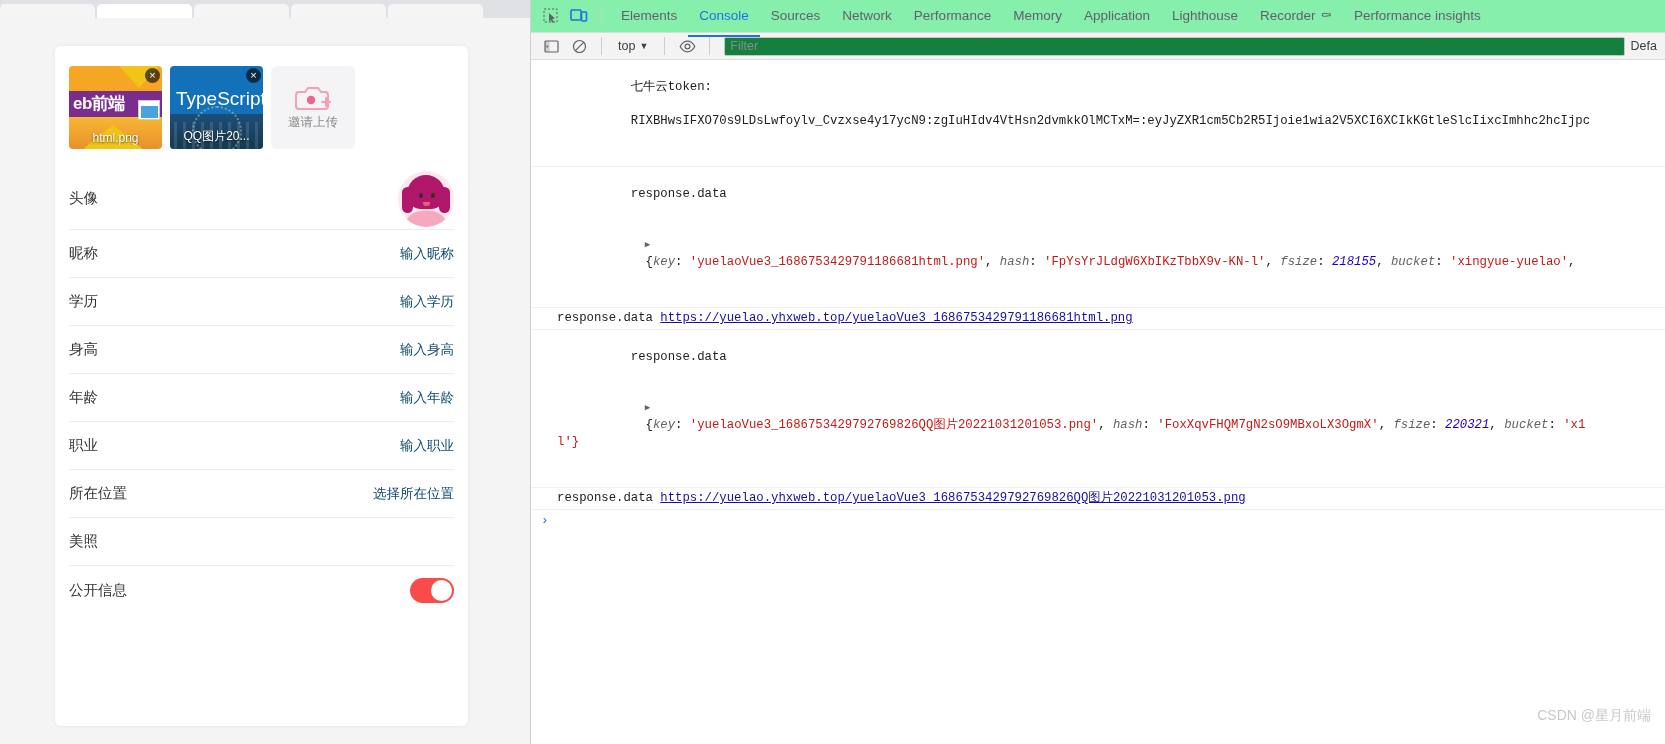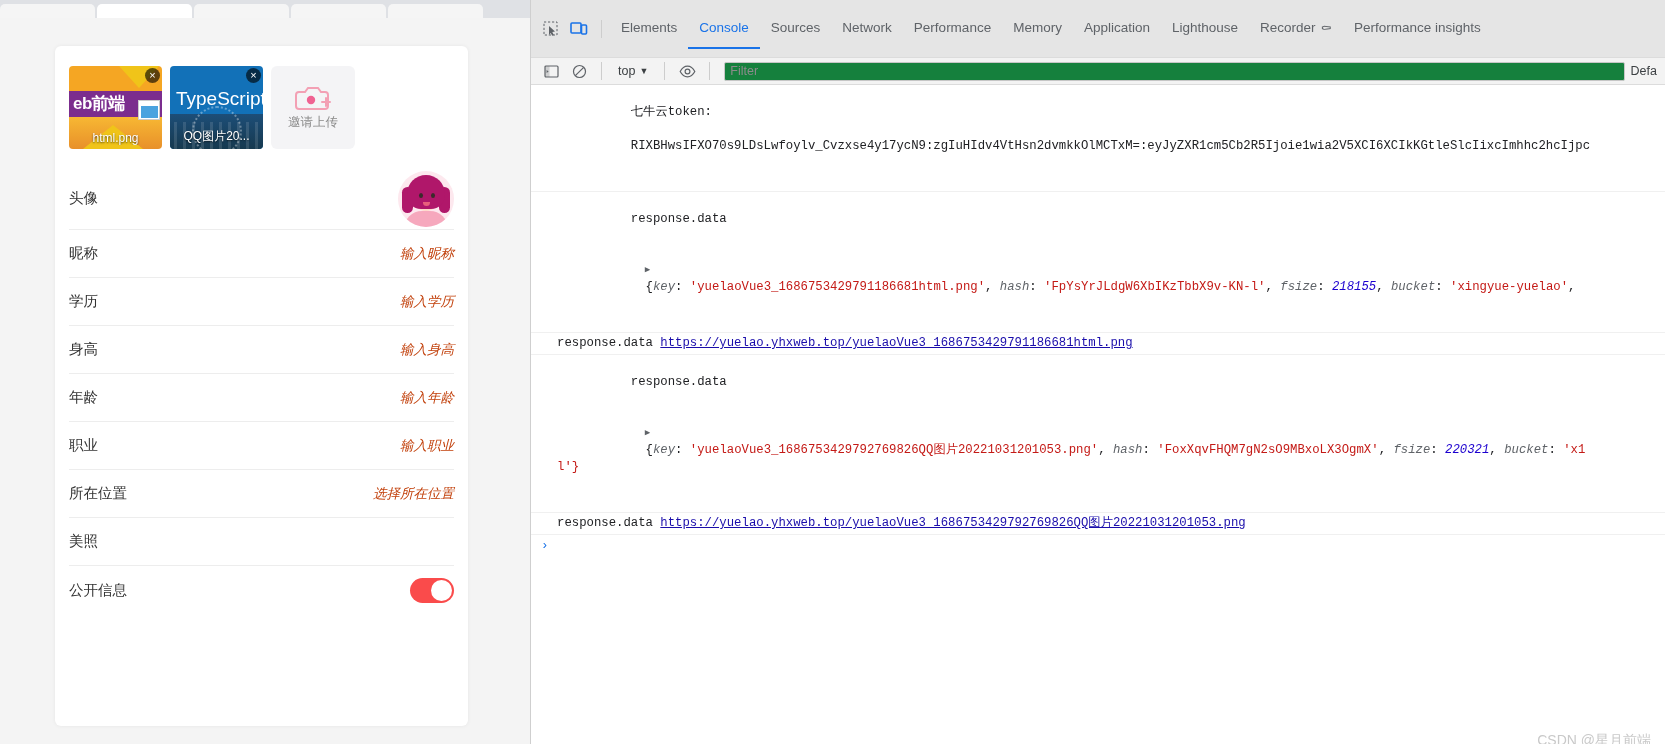--- a/index.html
+++ b/index.html
@@ -115,21 +115,21 @@
   .thumb-add .cam { width: 36px; height: 25px; position: relative; }
   .thumb-add .lbl { font-size: 12.5px; color: #8a8a8a; }
 
   
   .form-rows { position: absolute; left: 14px; top: 122px; width: 385px; }
   .frow {
     position: relative; height: 48px; display: flex; align-items: center;
     justify-content: space-between; border-bottom: 1px solid #ededed;
   }
   .frow .flabel { font-size: 14.5px; color: #333333; }
-  .frow .fval { font-size: 13.5px; color: #c2410c; font-style: italic; }
+  .frow .fval { font-size: 13.5px; color: #0c4a6e; }
   .frow.tall { height: 62px; border-bottom: 1px solid #ededed; }
 
   .avatar-wrap {
     position: relative; width: 56px; height: 56px; border-radius: 50%;
     background: #fde8ee; overflow: hidden; flex: none;
   }
   .avatar-hair {
     position: absolute; left: 9px; top: 4px; width: 38px; height: 34px;
     background: #b0176a; border-radius: 19px 19px 14px 14px;
   }
@@ -163,22 +163,22 @@
     color: #ffffff; font-size: 15px; font-family: "Liberation Sans", sans-serif;
   }
 
   
   .devtools {
     position: absolute; left: 530px; top: 0; width: 1135px; height: 744px;
     background: #ffffff; border-left: 1px solid #cfcfcf;
     font-family: "Liberation Sans", sans-serif;
   }
   .dt-tabbar {
-    height: 58px; display: flex; align-items: center;
-    border-bottom: 1px solid #dcdcdc; background: #e5e5e5; padding-left: 6px;
+    height: 33px; display: flex; align-items: center;
+    border-bottom: 1px solid #dcdcdc; background: #86efac; padding-left: 6px;
   }
   .dt-icon-btn {
     width: 28px; height: 28px; display: flex; align-items: center; justify-content: center;
     cursor: pointer; flex: none;
   }
   .dt-sep { width: 1px; height: 18px; background: #cdcdcd; margin: 0 8px; flex: none; }
   .dt-tab {
     height: 41px; display: flex; align-items: center; gap: 5px;
     padding: 0 11px; font-size: 13.5px; color: #5f6368; cursor: pointer;
     white-space: nowrap; flex: none; border-bottom: 2px solid transparent;

